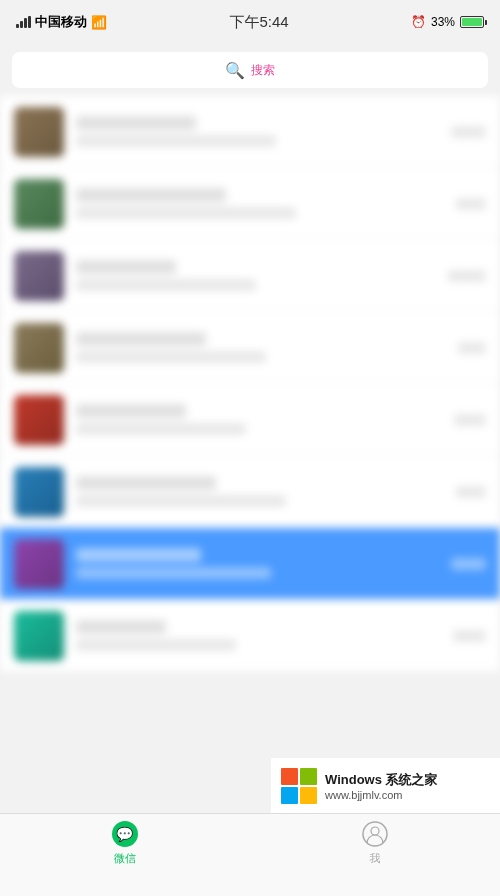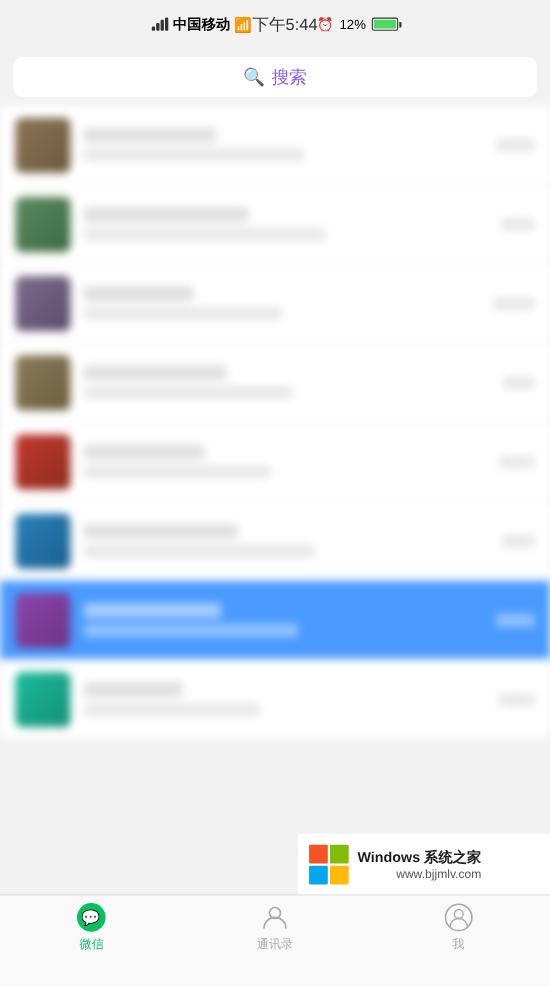--- a/index.html
+++ b/index.html
@@ -12,21 +12,21 @@
       overflow: hidden;
       position: relative;
     }
 
     
     .status-bar {
       height: 44px;
       background: #f2f2f2;
       display: flex;
       align-items: center;
-      justify-content: center;
+      justify-content: space-between;
       padding: 0 16px;
       font-size: 13px;
       font-weight: 500;
     }
     .status-left {
       display: flex;
       align-items: center;
       gap: 4px;
       font-size: 13px;
       font-weight: 600;
@@ -122,22 +122,22 @@
       justify-content: center;
       gap: 6px;
       color: #999;
       font-size: 16px;
     }
     .search-icon-text {
       font-size: 16px;
       color: #aaa;
     }
     .search-placeholder {
-      font-size: 16px;
-      color: #8b5cf6;
+      font-size: 12px;
+      color: #ec4899;
     }
     .chat-item {
       display: flex;
       align-items: center;
       padding: 10px 14px;
       border-bottom: 1px solid #f0f0f0;
       height: 72px;
     }
     .avatar {
       width: 50px;
@@ -253,21 +253,20 @@
       gap: 2px;
       flex-shrink: 0;
     }
     .win-q1 { background: #f35325; border-radius: 1px; }
     .win-q2 { background: #81bc06; border-radius: 1px; }
     .win-q3 { background: #05a6f0; border-radius: 1px; }
     .win-q4 { background: #ffba08; border-radius: 1px; }
     .watermark-text {
       display: flex;
       flex-direction: column;
-      align-items: flex-end;
     }
     .watermark-title {
       font-size: 13px;
       font-weight: 600;
       color: #1a1a1a;
     }
     .watermark-url {
       font-size: 11px;
       color: #555;
     }
@@ -297,21 +296,21 @@
       <div class="signal-bar" style="height:7px;"></div>
       <div class="signal-bar" style="height:10px;"></div>
       <div class="signal-bar" style="height:12px;"></div>
     </div>
     <span>中国移动</span>
     <span>📶</span>
   </div>
   <div class="status-center">下午5:44</div>
   <div class="status-right">
     <span>⏰</span>
-    <span>12%</span>
+    <span>33%</span>
     <div class="battery-icon">
       <div class="battery-fill"></div>
     </div>
   </div>
 </div>
 
 <div class="nav-bar">
   <span class="nav-title">微信</span>
   <div class="nav-add-btn">
     <svg width="22" height="22" viewBox="0 0 22 22" fill="none">
@@ -441,29 +440,20 @@
   <div class="tab-item">
     <div class="tab-icon">
       <svg width="28" height="28" viewBox="0 0 28 28">
         <circle cx="14" cy="14" r="13" fill="#07c160"></circle>
         <text x="14" y="19" text-anchor="middle" fill="white" font-size="14">💬</text>
       </svg>
     </div>
     <span class="tab-label-active">微信</span>
   </div>
 
-  <div class="tab-item">
-    <div class="tab-icon">
-      <svg width="26" height="26" viewBox="0 0 26 26" fill="none">
-        <circle cx="13" cy="9" r="5" stroke="#aaa" stroke-width="1.5"></circle>
-        <path d="M3 23c0-5.523 4.477-10 10-10s10 4.477 10 10" stroke="#aaa" stroke-width="1.5"></path>
-      </svg>
-    </div>
-    <span class="tab-label">通讯录</span>
-  </div>
 
 
   <div class="tab-item">
     <div class="tab-icon">
       <svg width="26" height="26" viewBox="0 0 26 26" fill="none">
         <circle cx="13" cy="13" r="12" stroke="#aaa" stroke-width="1.5"></circle>
         <circle cx="13" cy="10" r="4" stroke="#aaa" stroke-width="1.2"></circle>
         <path d="M5 22c0-4.418 3.582-8 8-8s8 3.582 8 8" stroke="#aaa" stroke-width="1.2"></path>
       </svg>
     </div>

